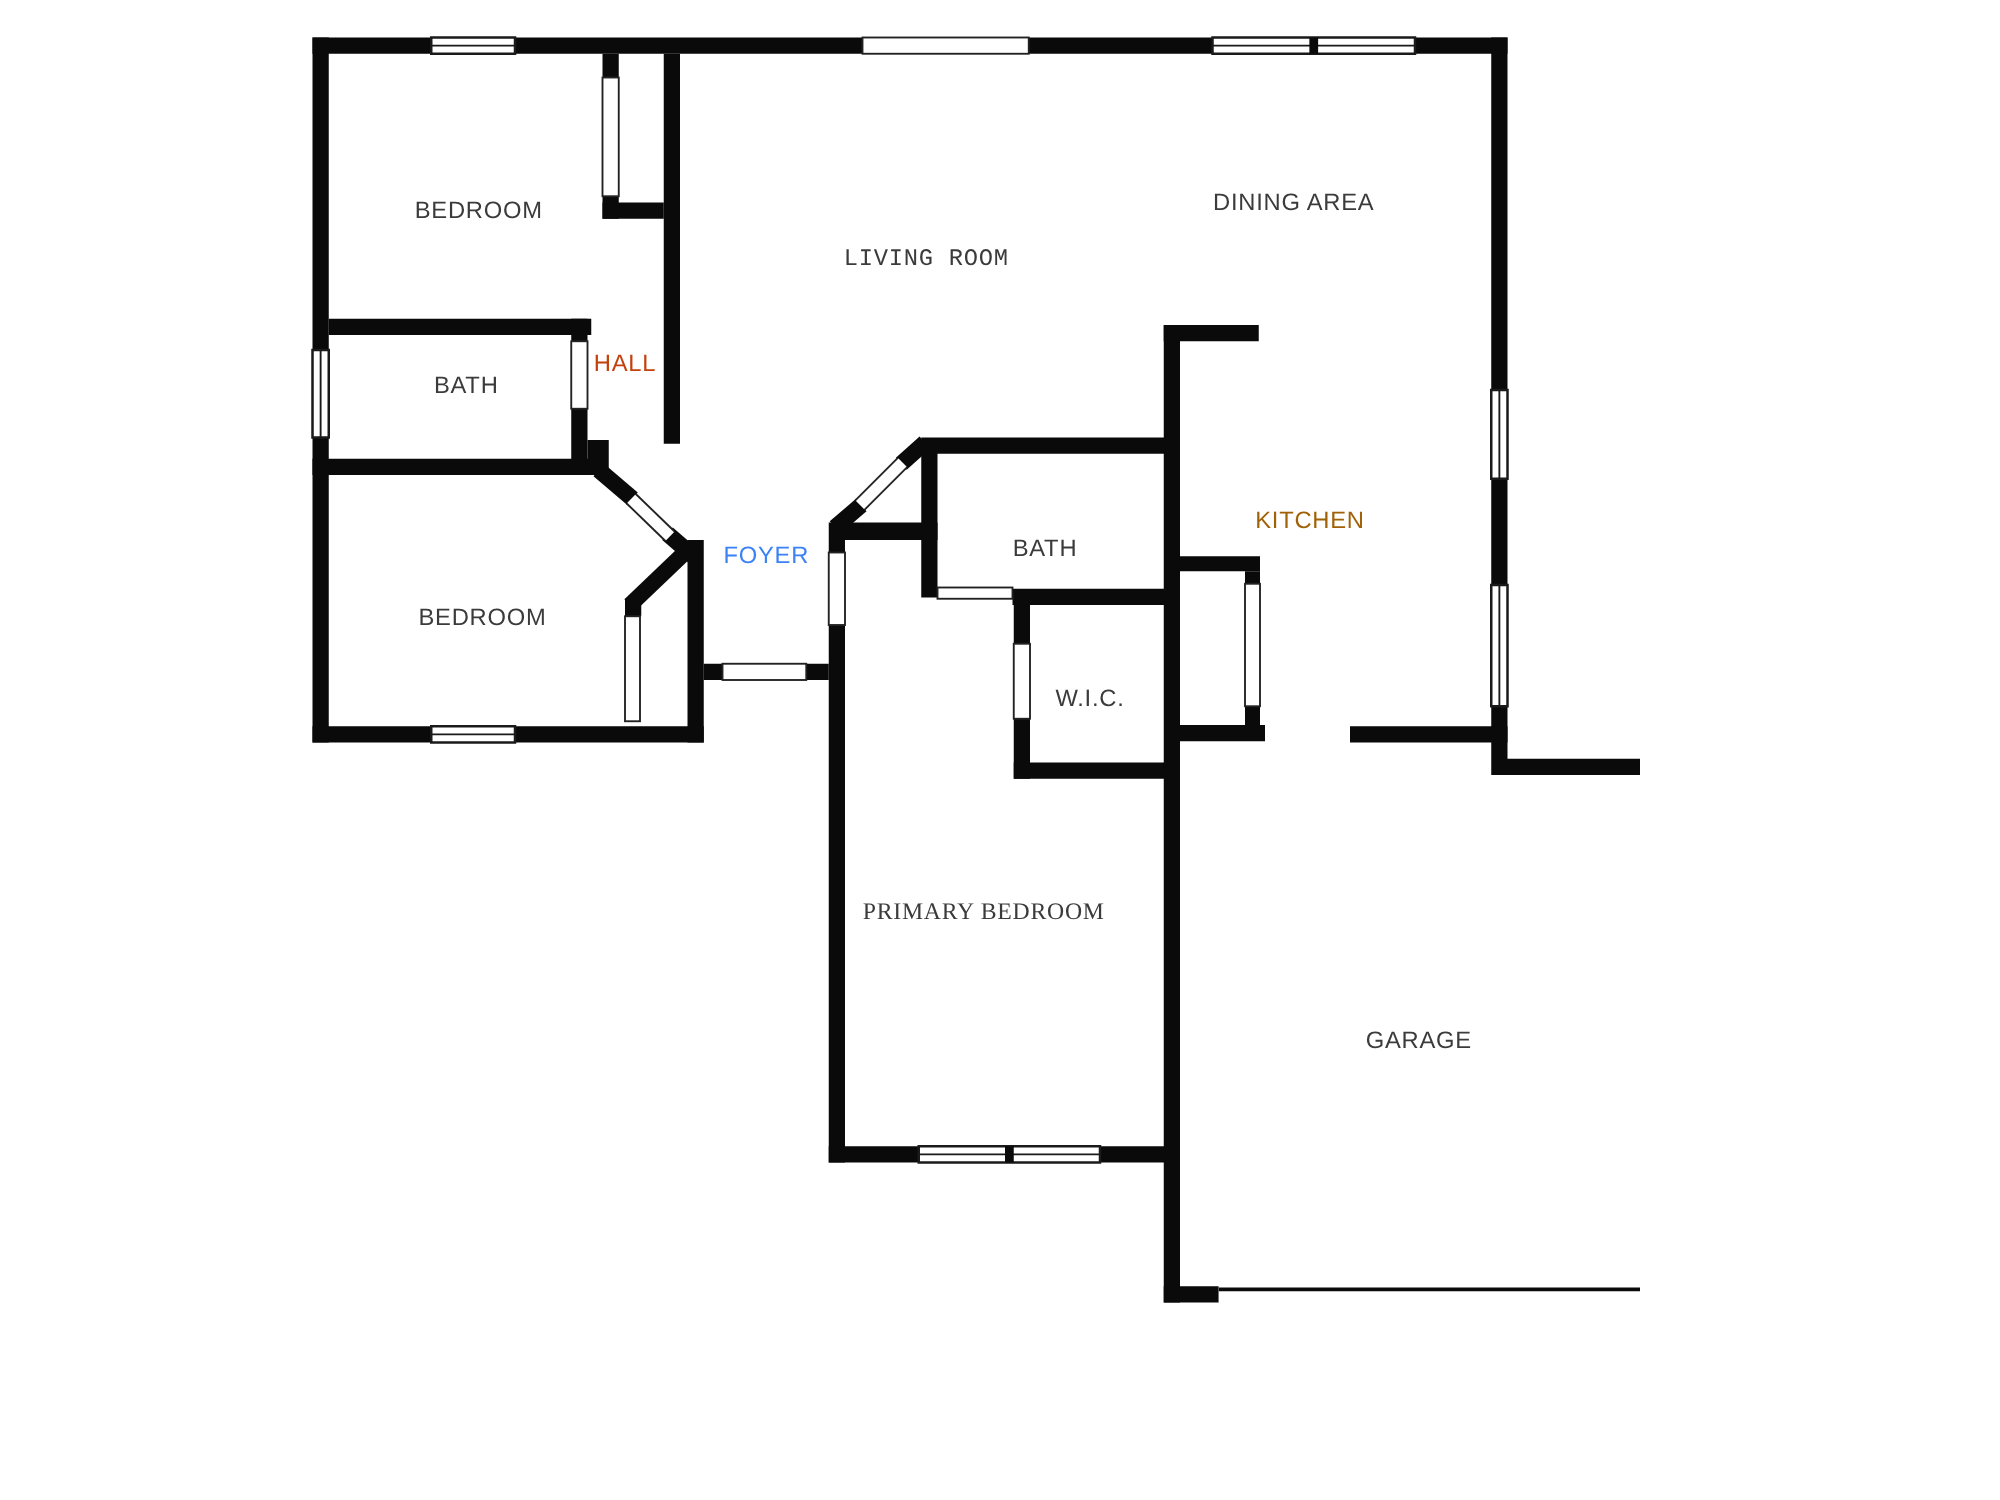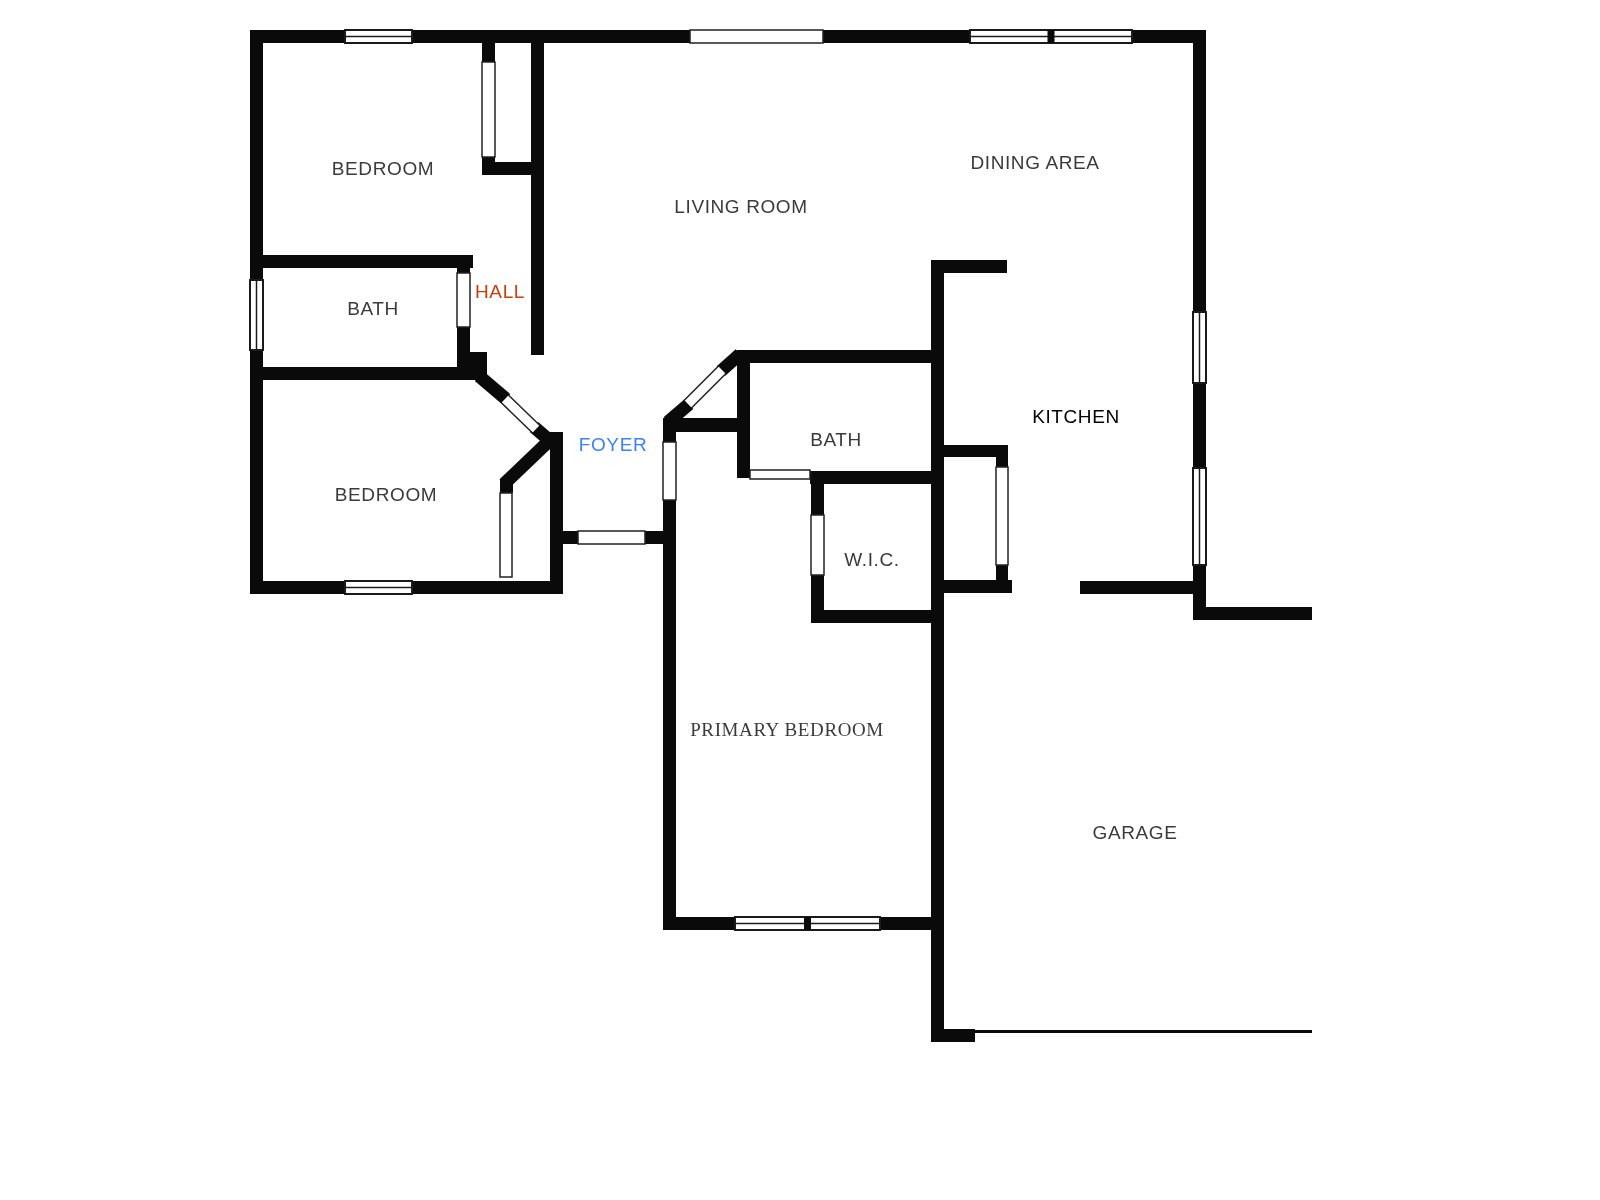--- a/index.html
+++ b/index.html
@@ -108,26 +108,26 @@
       <rect x="1334" y="632" width="13" height="71" fill="#ffffff" stroke="#1a1a1a" stroke-width="2"></rect>
       <line x1="1340.5" y1="632" x2="1340.5" y2="703" stroke="#1a1a1a" stroke-width="1.5"></line>
       <rect x="735" y="917" width="145" height="13" fill="#ffffff" stroke="#1a1a1a" stroke-width="2"></rect>
       <line x1="735" y1="923.5" x2="880" y2="923.5" stroke="#1a1a1a" stroke-width="1.5"></line>
       <rect x="804" y="917" width="7" height="13" fill="#0a0a0a"></rect>
       <rect x="975" y="1029" width="338" height="13" fill="#ffffff"></rect>
       <rect x="975" y="1030" width="338" height="3" fill="#0a0a0a"></rect>
     </svg>
   <div id="labels-layer">
       <div class="room-label" style="left: 383px; top: 169px; color: rgb(59, 59, 59);">BEDROOM</div>
-      <div class="room-label" style="left: 741px; top: 207px; color: rgb(59, 59, 59);">LIVING ROOM</div>
+      <div class="room-label" style="left: 741px; top: 207px; color: rgb(59, 59, 59); font-family: Liberation Mono, monospace;">LIVING ROOM</div>
       <div class="room-label" style="left: 1035px; top: 163px; color: rgb(59, 59, 59);">DINING AREA</div>
       <div class="room-label" style="left: 373px; top: 309px; color: rgb(59, 59, 59);">BATH</div>
       <div class="room-label" style="left: 500px; top: 292px; color: #c2410c;">HALL</div>
       <div class="room-label" style="left: 386px; top: 495px; color: rgb(59, 59, 59);">BEDROOM</div>
       <div class="room-label" style="left: 613px; top: 445px; color: #3b82f6;">FOYER</div>
       <div class="room-label" style="left: 836px; top: 440px; color: rgb(59, 59, 59);">BATH</div>
-      <div class="room-label" style="left: 1076px; top: 417px; color: #000000;">KITCHEN</div>
+      <div class="room-label" style="left: 1048px; top: 417px; color: #a16207;">KITCHEN</div>
       <div class="room-label" style="left: 872px; top: 560px; color: rgb(59, 59, 59);">W.I.C.</div>
       <div class="room-label" style="left: 787px; top: 730px; color: rgb(59, 59, 59); font-family: Liberation Serif, serif;">PRIMARY BEDROOM</div>
       <div class="room-label" style="left: 1135px; top: 833px; color: rgb(59, 59, 59);">GARAGE</div>
     </div>
   <div class="watermark">StellarMLS</div>
 </div>
 
 </body></html>

